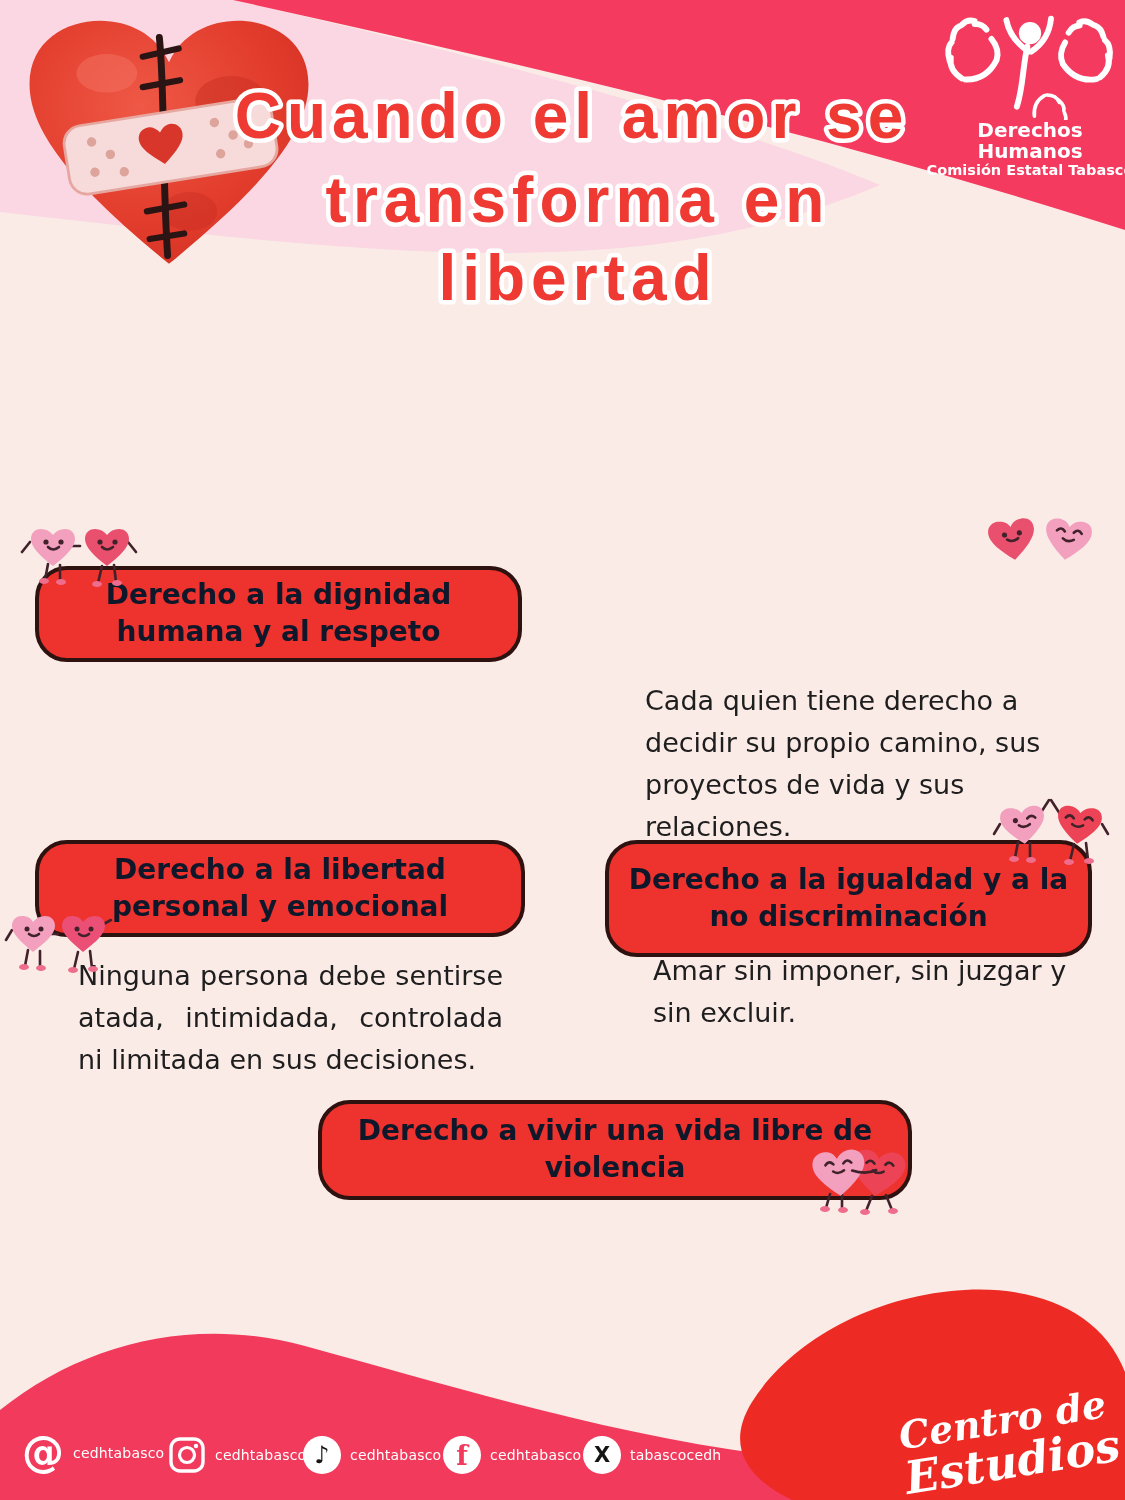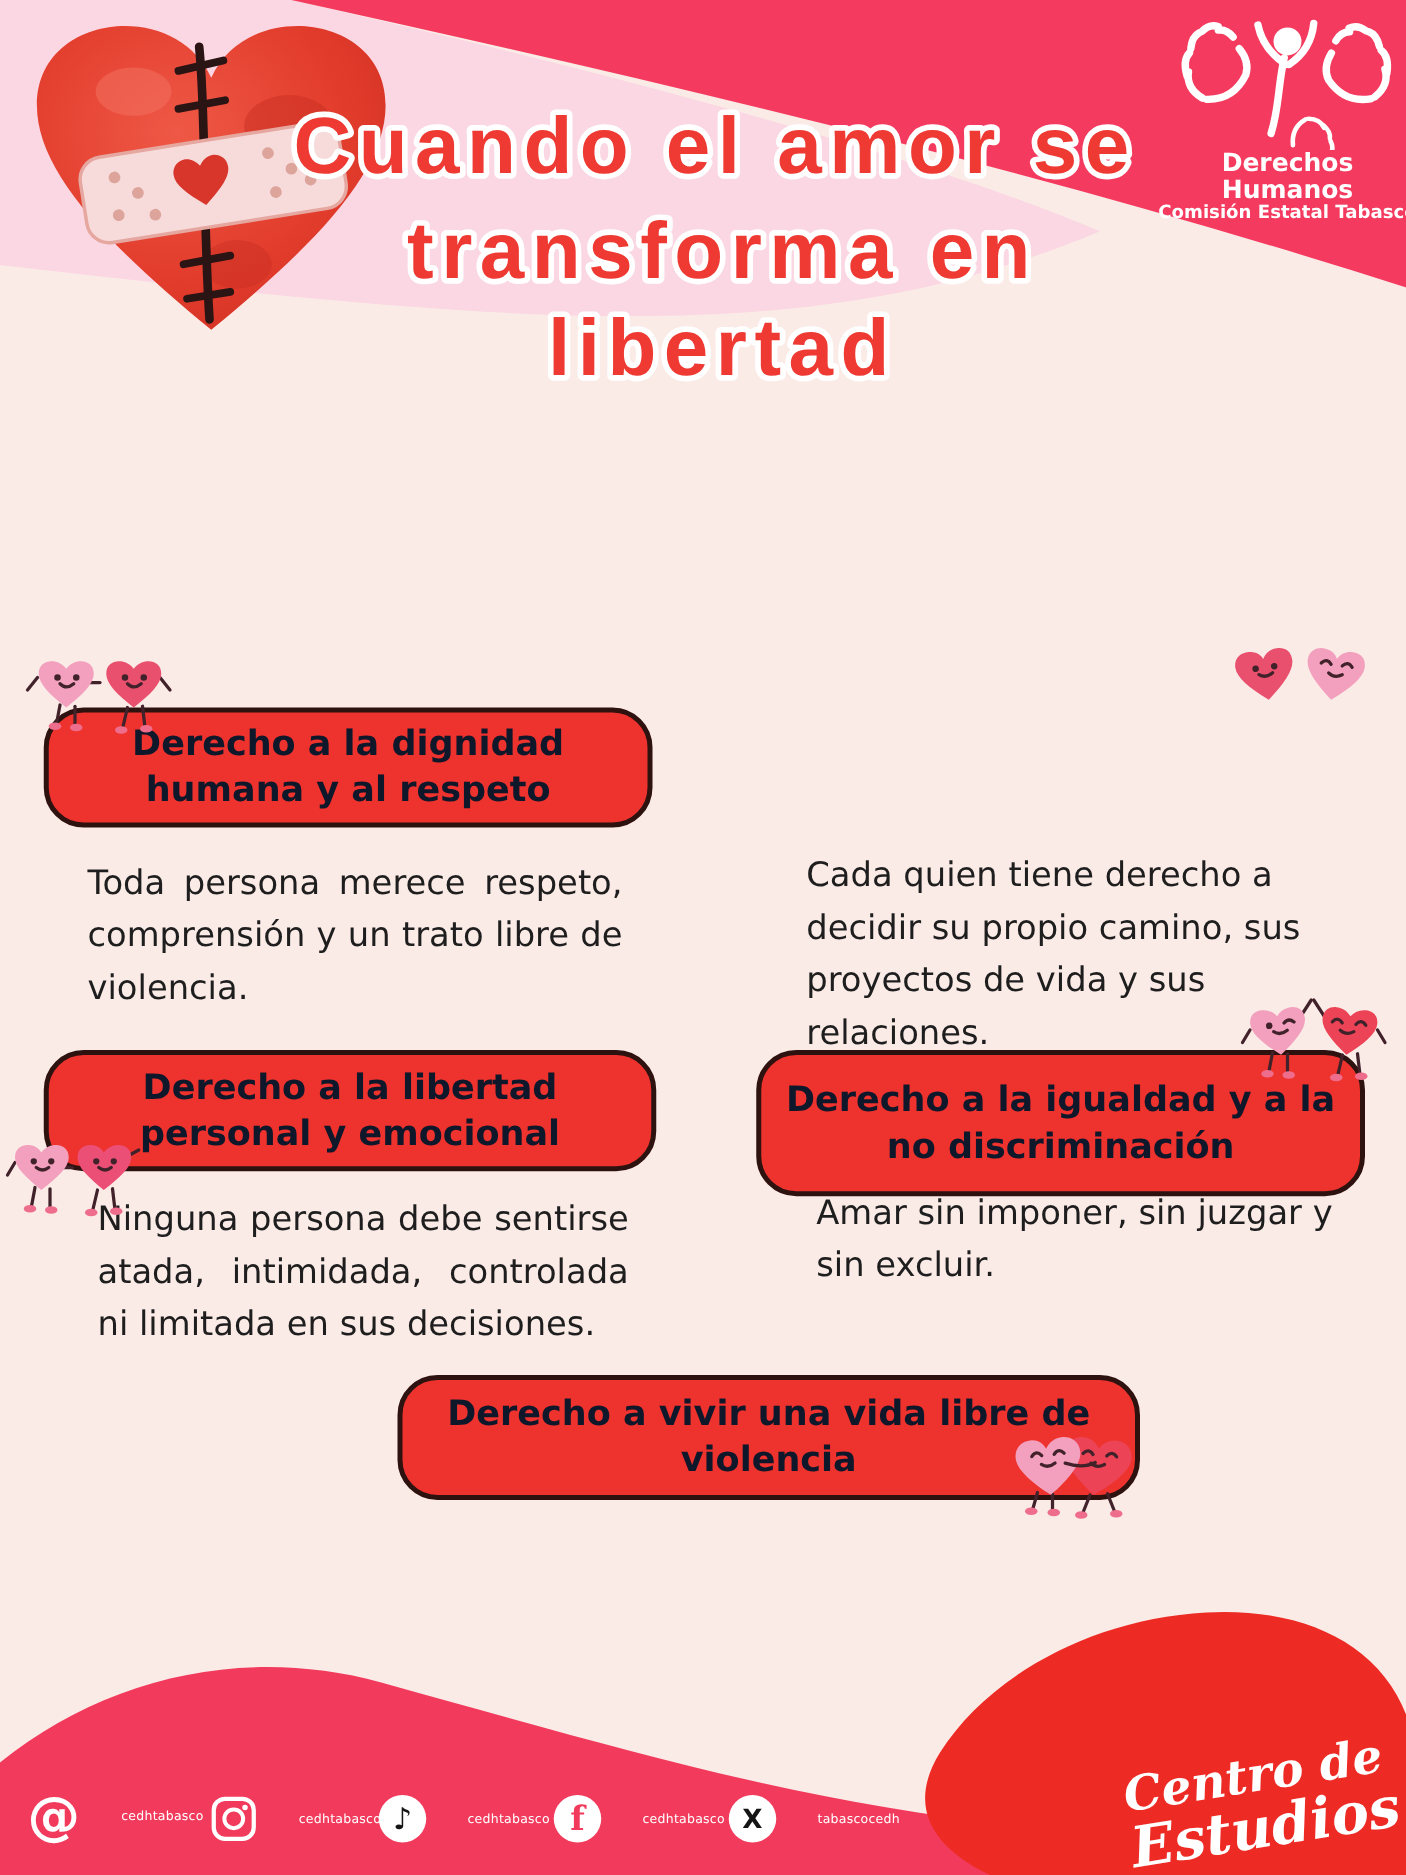--- a/index.html
+++ b/index.html
@@ -42,21 +42,21 @@
   .jtf{text-align:justify;}
 
   
   .limb{stroke:#41222b;stroke-width:2.6;stroke-linecap:round;fill:none;}
   .face{fill:#41222b;}
   .smile{stroke:#41222b;stroke-width:2.6;stroke-linecap:round;fill:none;}
   .foot{fill:#ef6d8c;}
 
   
   .social{color:#fff;display:flex;align-items:center;gap:9px;}
-  .social .handle{font-size:10px;letter-spacing:.2px;margin-left:24px;}
+  .social .handle{font-size:14px;letter-spacing:.2px;}
   .circ{width:38px;height:38px;border-radius:50%;background:#fff;
         display:flex;align-items:center;justify-content:center;}
   .at-glyph{font-size:42px;font-weight:bold;color:#fff;line-height:38px;}
   .tt-glyph{font-size:24px;font-weight:bold;color:#151515;}
   .fb-glyph{font-size:27px;font-weight:bold;color:#f23a5d;font-family:"DejaVu Serif",serif;}
   .x-glyph{font-size:21px;font-weight:900;color:#151515;}
   .watermark{
     right:14px;bottom:14px;width:210px;text-align:center;color:#fff;
     font-family:"DejaVu Serif","Liberation Serif",serif;font-style:italic;font-weight:bold;
     transform:rotate(-9deg);line-height:1.02;
@@ -161,21 +161,20 @@
       <circle cx="80" cy="16" r="8.5" fill="#ffffff"></circle>
     </svg>
     <div class="org">Derechos Humanos</div>
     <div class="sub">Comisión Estatal Tabasco</div>
   </div>
 
 
   <div class="abs rbox" style="left:35px;top:566px;width:487px;height:96px">
     <span>Derecho a la dignidad humana y al respeto</span>
   </div>
-  <p class="abs rbody jtf" style="left:70px;top:686px;width:428px">Toda persona merece respeto, comprensión y un trato libre de violencia.</p>
 
   <p class="abs rbody" style="left:645px;top:680px;width:425px">Cada quien tiene derecho a decidir su propio camino, sus proyectos de vida y sus relaciones.</p>
 
   <div class="abs rbox" style="left:35px;top:840px;width:490px;height:97px">
     <span>Derecho a la libertad personal y emocional</span>
   </div>
   <p class="abs rbody jtf" style="left:78px;top:955px;width:425px">Ninguna persona debe sentirse atada, intimidada, controlada ni limitada en sus decisiones.</p>
 
   <div class="abs rbox" style="left:605px;top:840px;width:487px;height:117px">
     <span>Derecho a la igualdad y a la no discriminación</span>

